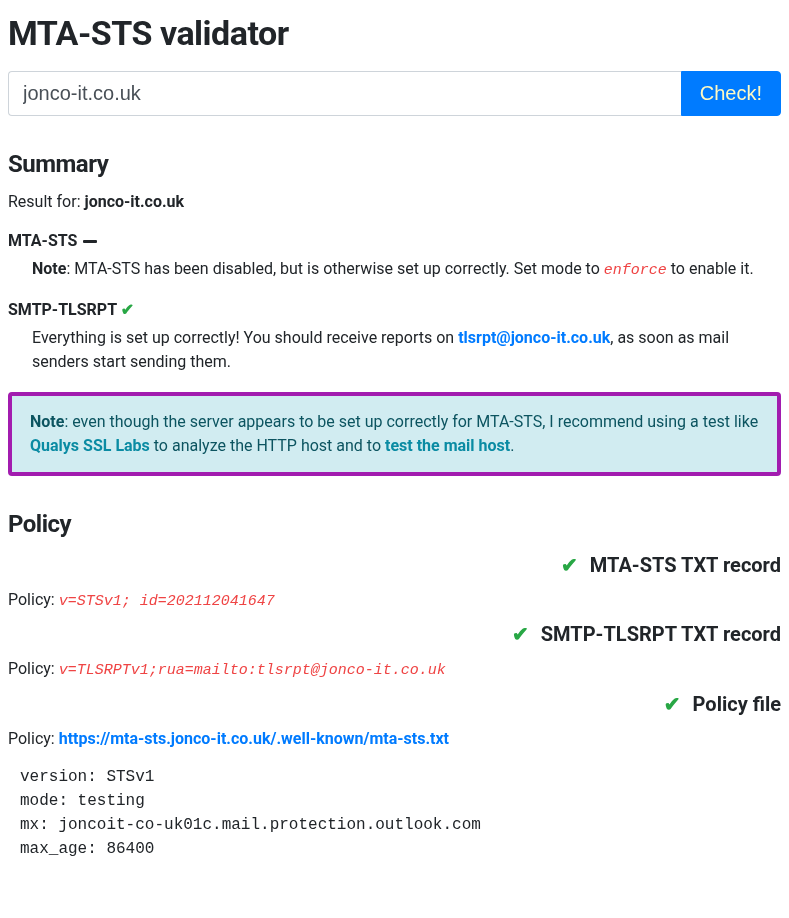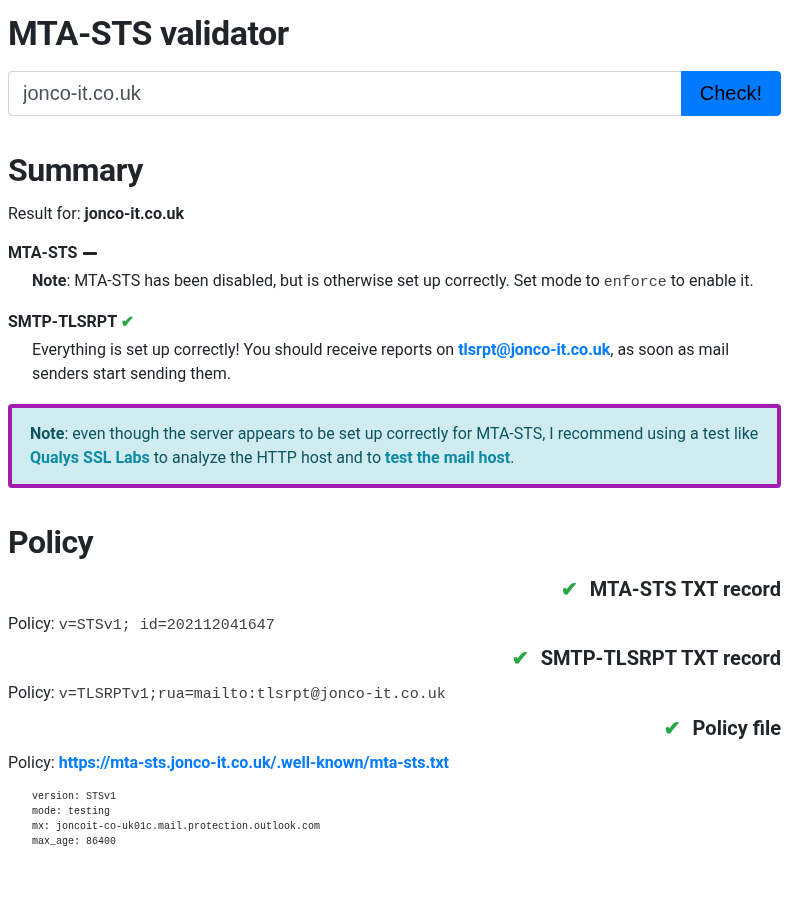--- a/index.html
+++ b/index.html
@@ -12,21 +12,21 @@
     line-height: 1.5;
     width: 789px;
   }
   h1 {
     font-size: 34px;
     font-weight: 700;
     margin: 0 0 12px 0;
     letter-spacing: -0.5px;
   }
   h2 {
-    font-size: 32px;
+    font-size: 24px;
     font-weight: 700;
     margin: 30px 0 8px 0;
     letter-spacing: -0.5px;
   }
   h3 {
     font-size: 20px;
     font-weight: 700;
     margin: 6px 0 8px 0;
     text-align: right;
   }
@@ -42,21 +42,21 @@
     border: 1px solid #ced4da;
     border-right: none;
     border-radius: 4px 0 0 4px;
     outline: none;
     color: #495057;
   }
   .check-btn {
     font-size: 20px;
     padding: 8px 18px;
     background: #007bff;
-    color: #000000;
+    color: #fef9c3;
     border: 1px solid #007bff;
     border-radius: 0 4px 4px 0;
     cursor: pointer;
   }
   p { margin: 6px 0; }
   .result-line { margin: 8px 0 0 0; }
   .dl { margin: 0; }
   .dt { font-weight: 700; margin-top: 15px; }
   .dd { margin: 4px 0 10px 24px; }
   .dash {
@@ -64,43 +64,44 @@
     width: 14px;
     height: 3px;
     background: #212529;
     vertical-align: middle;
     margin-left: 2px;
     border-radius: 1px;
   }
   .check-green { color: #28a745; font-weight: 700; }
   code.inline-red {
     font-family: SFMono-Regular, Menlo, Monaco, Consolas, "Courier New", monospace;
-    color: #404040;
+    color: #ef4444;
     font-size: 15px;
+    font-style: italic;
   }
   a { color: #007bff; text-decoration: none; font-weight: bold; }
   .alert {
     background: #d1ecf1;
     border: 4px solid #a21caf;
     color: #0c5460;
     padding: 14px 18px;
     border-radius: 4px;
     margin: 18px 0 8px 0;
   }
   .alert a { color: #0a8ba3; }
   .detail-heading .mark {
     color: #28a745;
     font-weight: 700;
     margin-right: 12px;
   }
   pre.policy {
     font-family: SFMono-Regular, Menlo, Monaco, Consolas, "Courier New", monospace;
-    font-size: 10px;
+    font-size: 16px;
     line-height: 1.5;
-    margin: 14px 0 8px 24px;
+    margin: 14px 0 8px 12px;
     white-space: pre;
   }
 </style>
 </head>
 <body>
 
 <h1>MTA-STS validator</h1>
 
 <div class="input-group">
   <input class="domain-input" type="text" value="jonco-it.co.uk" style="">

